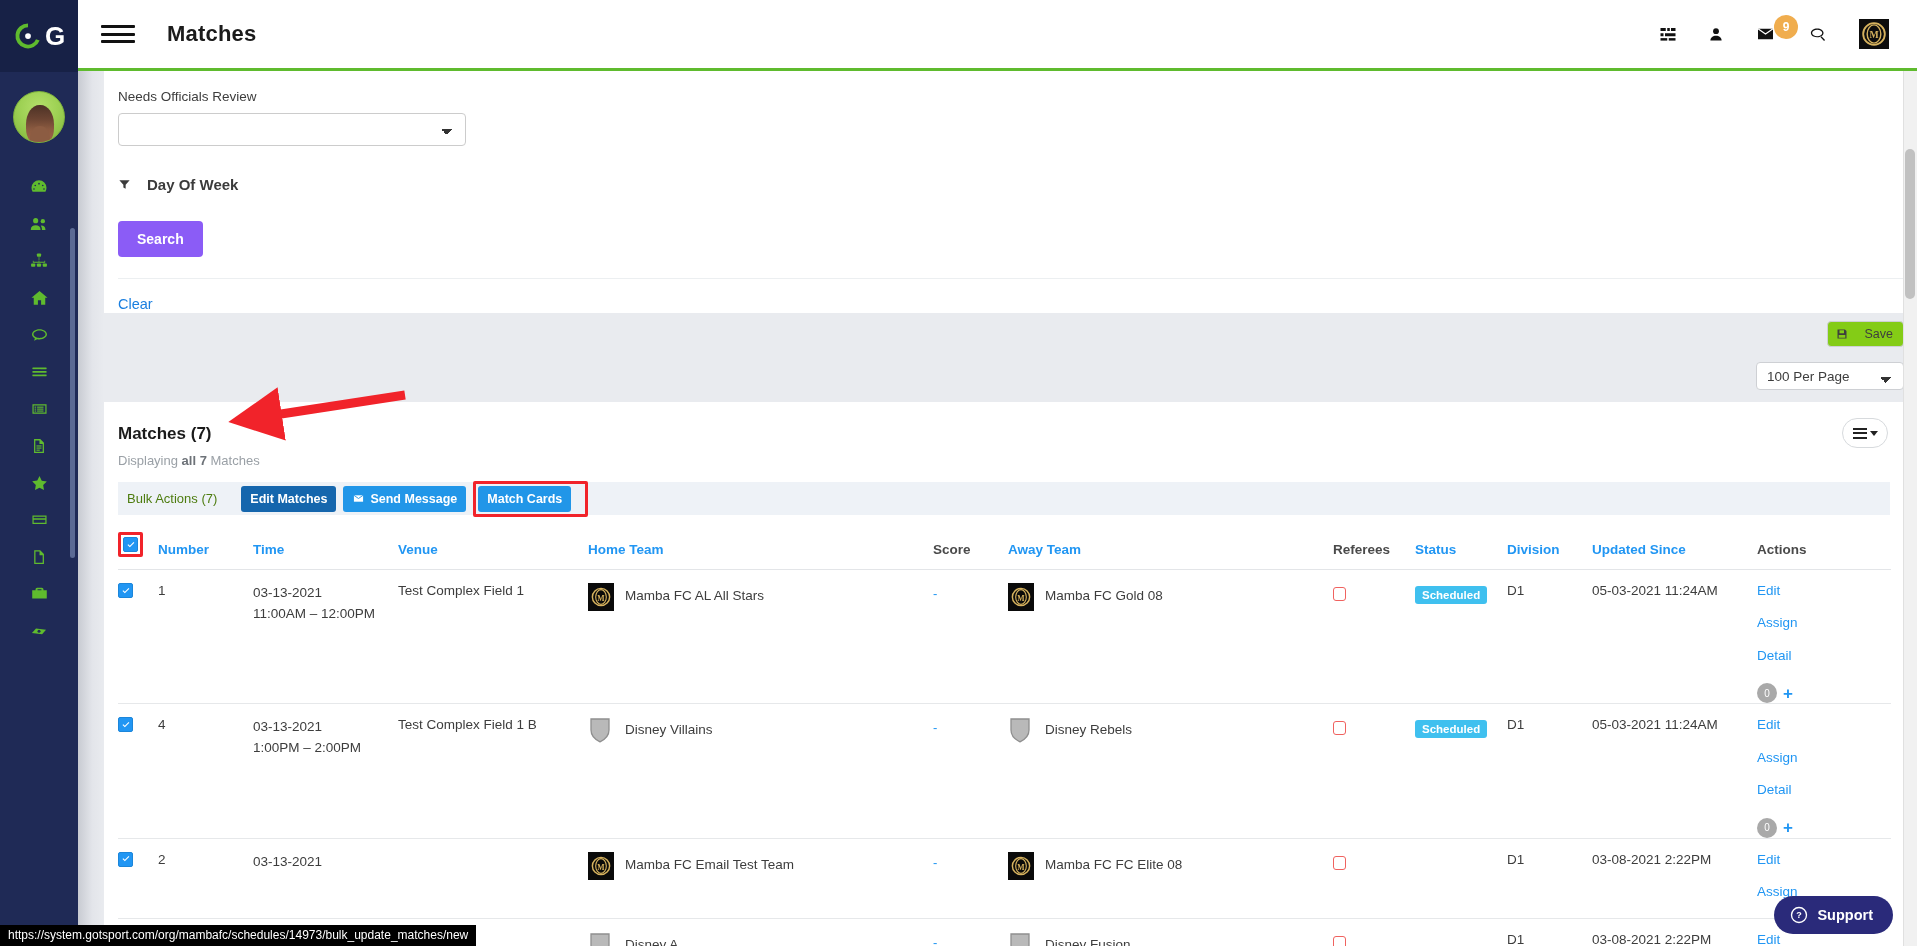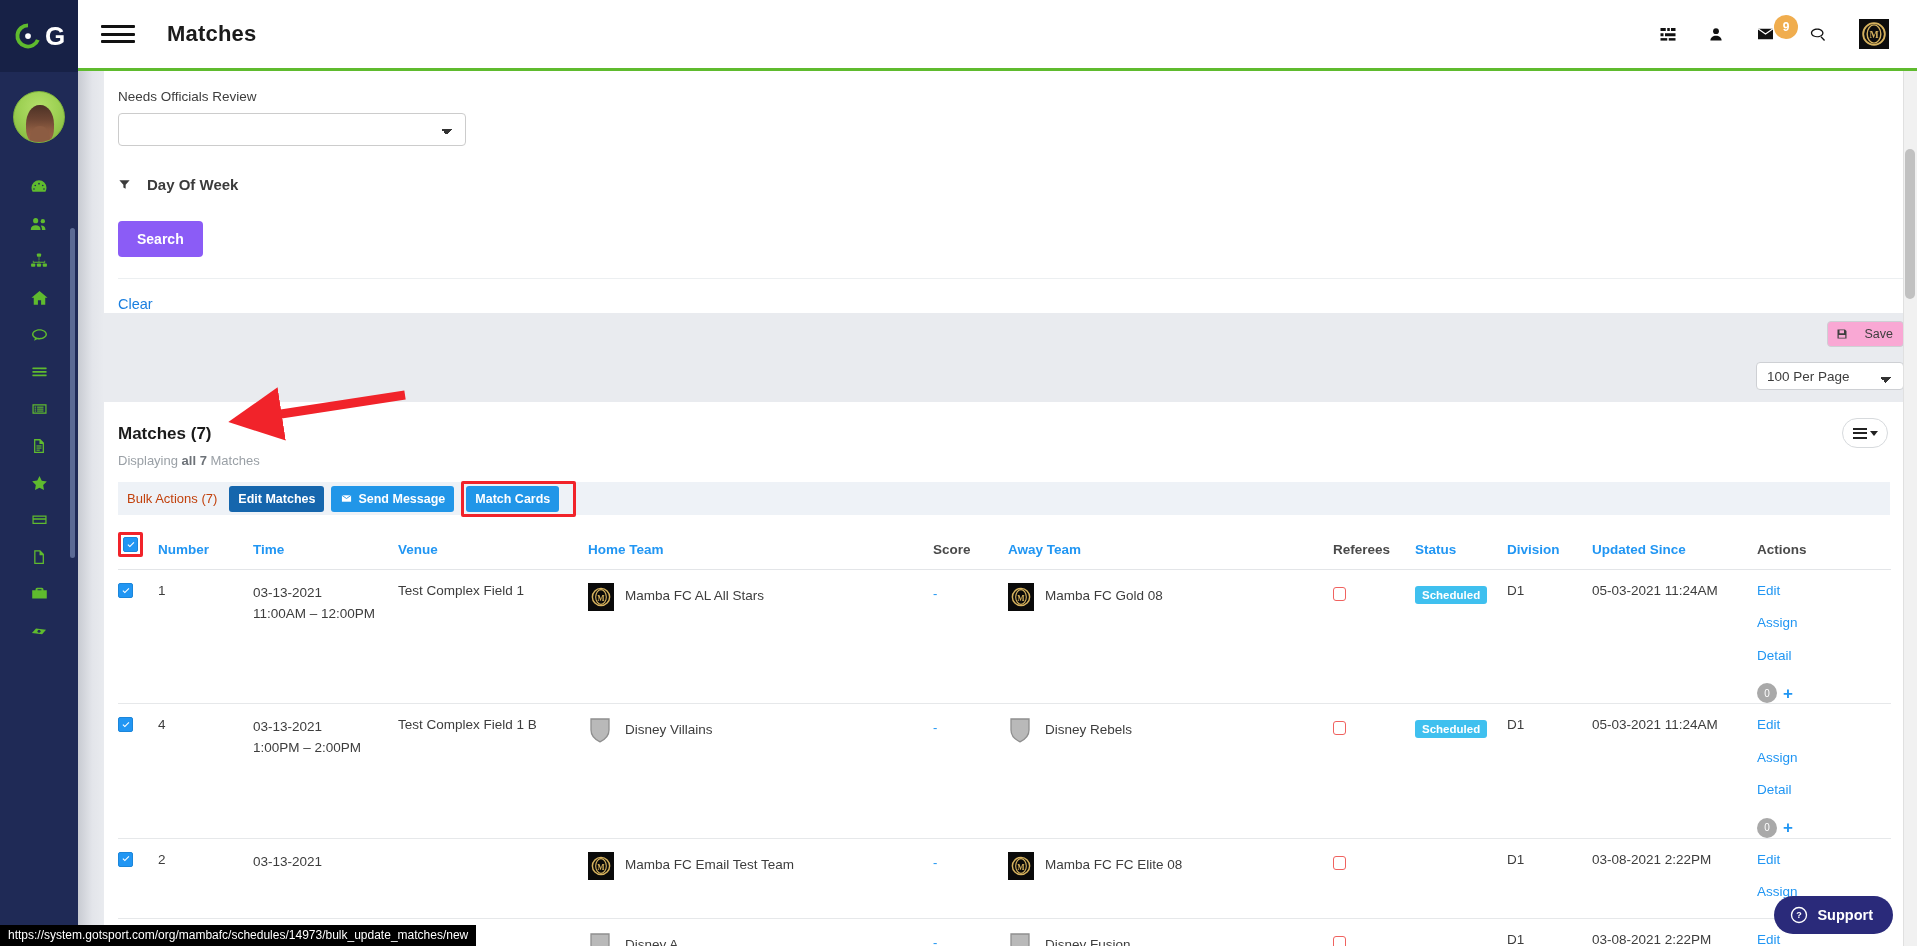--- a/index.html
+++ b/index.html
@@ -150,21 +150,21 @@
   #filter-sep { margin-top: 21px; border-top: 1px solid #eceff1; }
   #clear-link {
     display:inline-block; margin-top: 17px; 
     color: #1a7fe0; font-size: 14.5px; text-decoration: none; cursor:pointer;
   }
 
   
   #gap-zone { height: 89px; position:relative; }
   #save-btn {
     position:absolute; right: 13px; top: 8px;
-    background:#f9a8d4; border:1px solid #ced0d4; border-radius:4px;
+    background:#84cc16; border:1px solid #ced0d4; border-radius:4px;
     font-size: 12.5px; color:#3e3e3e; padding: 5px 10px 5px 8px;
     display:flex; align-items:center; gap:17px; cursor:pointer;
     font-family: "Liberation Sans", sans-serif;
   }
   #save-btn svg { fill:#3e3e3e; }
   #perpage-wrap { position:absolute; right:13px; top: 49px; }
   #perpage {
     width: 148px; height: 28px;
     border:1px solid #ced0d4; border-radius:4px; background:#fff;
     font-size:13.5px; color:#3d3d3d; padding: 0 10px;
@@ -196,21 +196,21 @@
     width:0;height:0;border-left:4px solid transparent;border-right:4px solid transparent;
     border-top:5px solid #222;
   }
 
   #bulkbar {
     margin: 14px 0 0 14px; margin-right: 15px;
     background: #eef2f7;
     height: 33px; display:flex; align-items:center; gap: 7px;
     padding-left: 9px;
   }
-  #bulk-label { font-size: 13px; color:#c2410c; margin-right: 5px; }
+  #bulk-label { font-size: 13px; color:#4d7c0f; margin-right: 17px; }
   .bulk-btn {
     border:none; border-radius:3px; color:#fff;
     font-size: 12.5px; font-weight:700; cursor:pointer;
     padding: 6px 9px; display:flex; align-items:center; gap:5px;
     font-family: "Liberation Sans", sans-serif;
   }
   .bulk-btn.dark { background:#1566ad; }
   .bulk-btn.light { background:#2196e8; }
   .bulk-btn svg { fill:#fff; }
   #match-cards-wrap {

